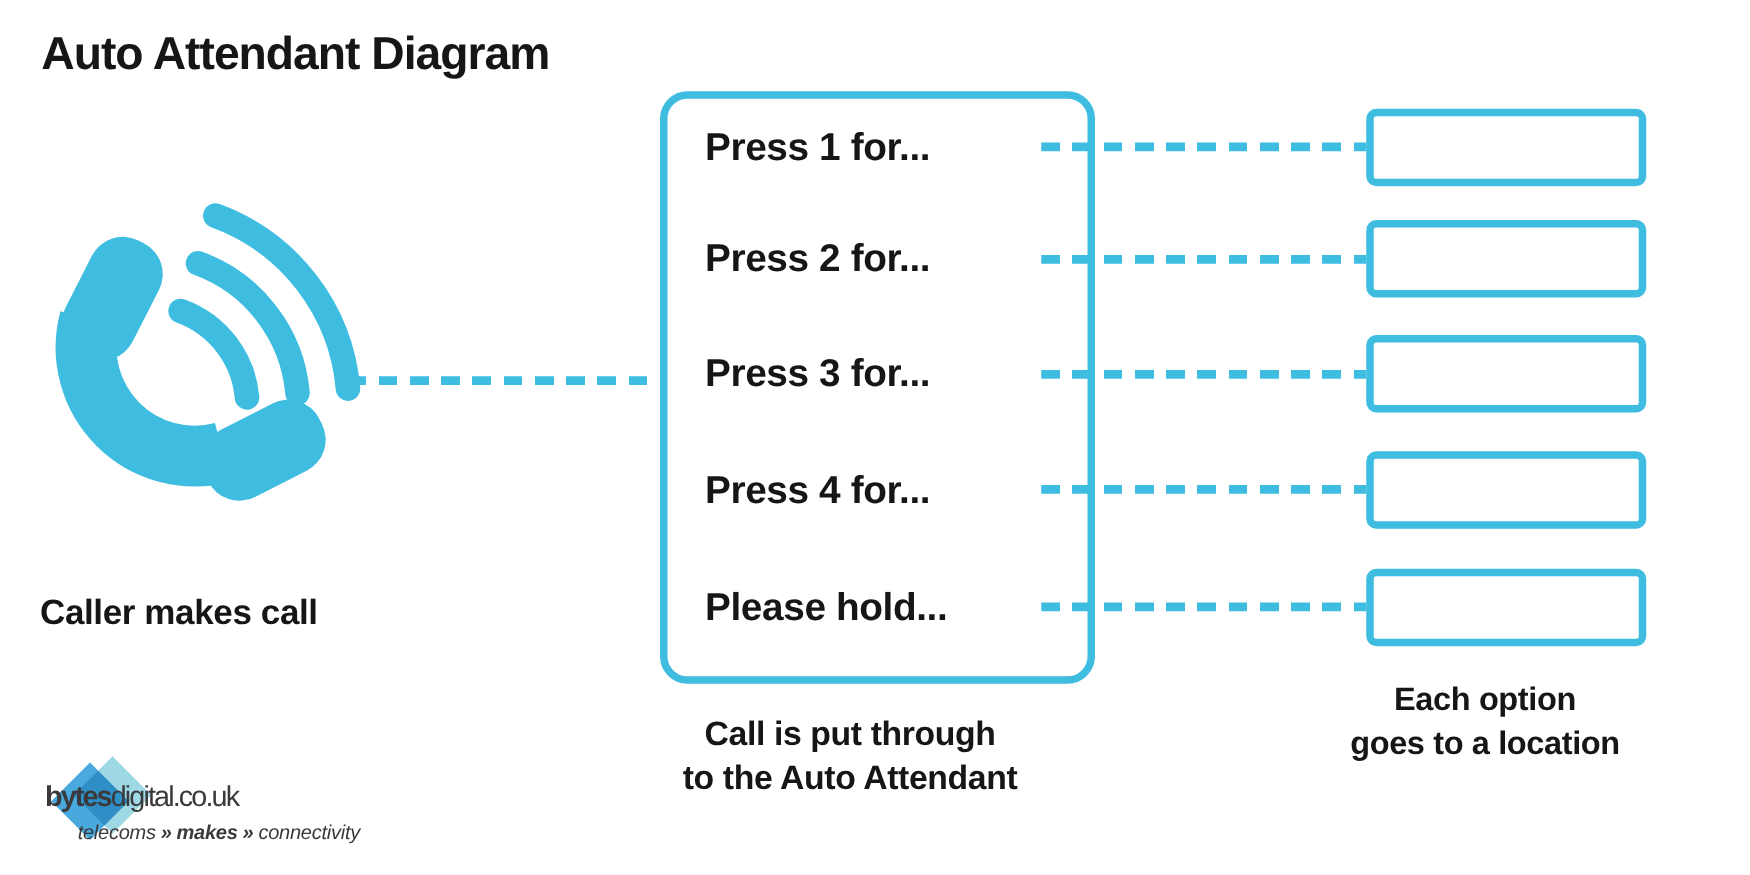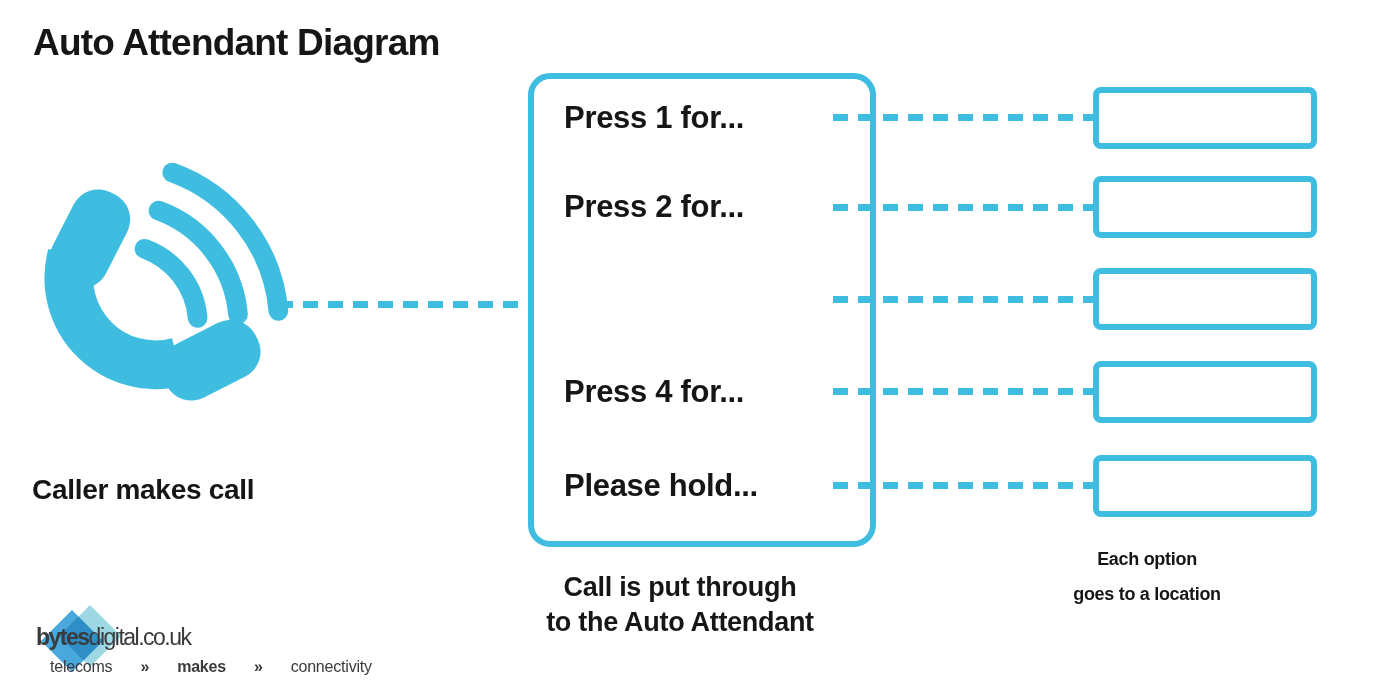--- a/index.html
+++ b/index.html
@@ -47,21 +47,21 @@
     border:6px solid var(--accent);
     border-radius:8px;
   }
 
   .caption {
     font-weight:bold; text-align:center; color:var(--text);
     letter-spacing:-0.3px;
   }
   .caption div { line-height:35px; }
   .attendant-caption { left:508px; top:570px; width:344px; font-size:27px; }
-  .locations-caption { left:1017px; top:542px; width:260px; font-size:18px; }
+  .locations-caption { left:1058px; top:542px; width:260px; font-size:26px; }
 
   .caller-label {
     left:32px; top:474px;
     font-size:28px; font-weight:bold; letter-spacing:-0.3px;
     color:var(--text); white-space:nowrap;
   }
 
   
   .phone-svg { left:15px; top:158px; }
   .phone-stroke { stroke:var(--accent); fill:none; }
@@ -75,21 +75,21 @@
     font-size:23px; letter-spacing:-1.5px;
     color:var(--logo-text); white-space:nowrap; line-height:35px;
   }
   .logo-wordmark .b { font-weight:bold; }
   .logo-tagline {
     left:36px; top:658px; width:254px;
     font-size:16px; text-align:right; color:var(--logo-text);
     white-space:nowrap; letter-spacing:-0.2px;
   }
   .logo-tagline .b { font-weight:bold; }
-  .logo-tagline span { margin:0 14px; }
+  .logo-tagline span { margin:0 2px;font-style:italic; }
 </style>
 </head>
 <body>
 
 <div class="abs page-title">Auto Attendant Diagram</div>
 
 <svg class="abs phone-svg" width="278" height="278" viewBox="25 20 240 240" aria-hidden="true">
   <g transform="rotate(45 120 150)">
     <path class="phone-stroke" d="M 55 150 A 75 75 0 0 0 185 150" stroke-width="42"></path>
     <rect class="phone-fill" x="30" y="85" width="52" height="88" rx="24" transform="rotate(-18 56 129)"></rect>
@@ -100,20 +100,21 @@
   </g>
 </svg>
 
 <div class="abs caller-label">Caller makes call</div>
 
 <div class="abs dash" style="left:278px; top:301px; width:244px;"></div>
 
 <div class="abs attendant-box">
   <div class="opt" style="top:39px;">Press 1 for...</div>
   <div class="opt" style="top:128px;">Press 2 for...</div>
+  <div class="opt" style="top:220px;">Press 3 for...</div>
   <div class="opt" style="top:313px;">Press 4 for...</div>
   <div class="opt" style="top:407px;">Please hold...</div>
 </div>
 
 <div class="abs dash" style="left:833px; top:114px; width:260px;"></div>
 <div class="abs dash" style="left:833px; top:204px; width:260px;"></div>
 <div class="abs dash" style="left:833px; top:296px; width:260px;"></div>
 <div class="abs dash" style="left:833px; top:388px; width:260px;"></div>
 <div class="abs dash" style="left:833px; top:482px; width:260px;"></div>
 

